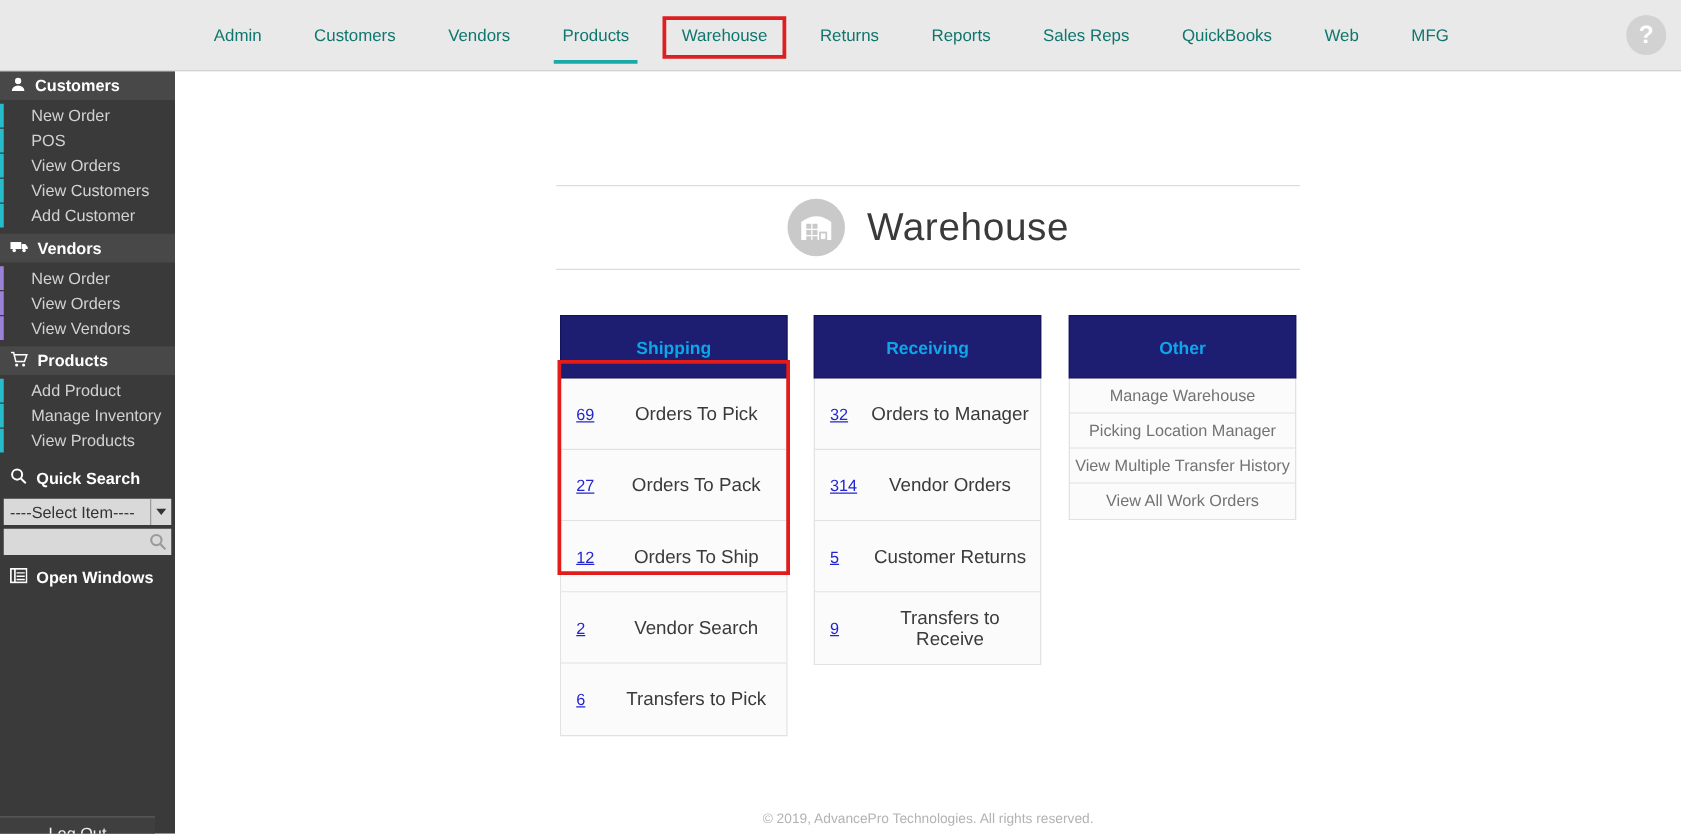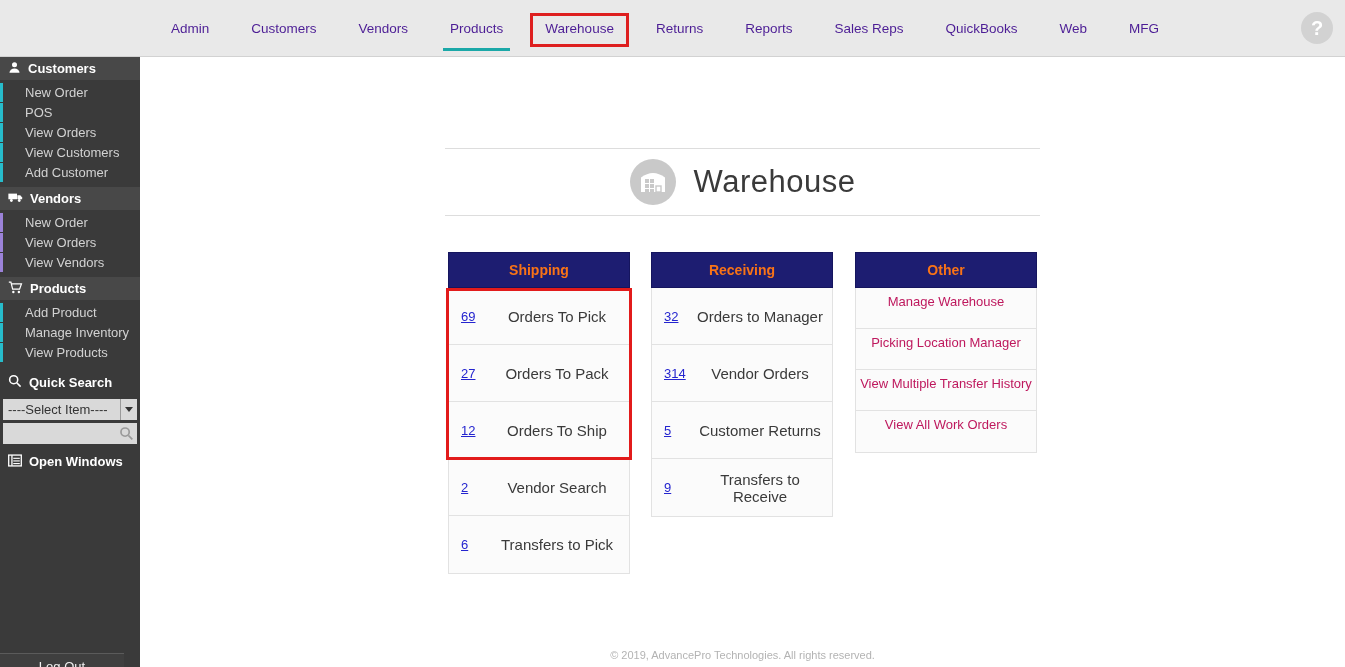--- a/index.html
+++ b/index.html
@@ -19,21 +19,21 @@
     background:#3f3f3f; display:flex; flex-direction:column;
     align-items:flex-end; justify-content:center; padding-right:9px;
   }
   .brand-line { font-size:21px; font-weight:bold; color:#fff; letter-spacing:.3px; }
   .brand-line .pro { background:#f78f1e; border-radius:4px; padding:0 4px; margin-left:1px; color:#fff; }
   .workspace { font-size:11px; color:#dcdcdc; margin-top:1px; }
 
   .nav { position:absolute; left:150px; top:0; height:57px; display:flex; }
   .nav-item {
     position:relative; display:flex; align-items:center;
-    padding:12px 21px; font-size:13.5px; color:#4c1d95; cursor:pointer; white-space:nowrap;
+    padding:12px 21px; font-size:13.5px; color:#0f766e; cursor:pointer; white-space:nowrap;
   }
   .nav-item.active::after {
     content:""; position:absolute; left:14px; right:14px; bottom:6px;
     height:3px; background:#1ba8a8;
   }
   .nav-item.boxed::before {
     content:""; position:absolute; left:6px; right:6px; top:13px; bottom:10px;
     border:3px solid #de1f1f; pointer-events:none;
   }
   .help-btn {
@@ -99,35 +99,35 @@
     width:46px; height:46px; border-radius:50%; background:#c9c9c9;
     display:flex; align-items:center; justify-content:center;
   }
   .page-title { font-size:31px; color:#3a3a3a; letter-spacing:.5px; }
 
   .col { position:absolute; top:195px; width:182px; }
   .col-shipping { left:308px; }
   .col-receiving { left:511px; }
   .col-other { left:715px; }
   .col-header {
-    height:36px; background:#1d1d71; border:1px solid #15155e;
-    color:#f97316; font-weight:bold; font-size:14px;
+    height:51px; background:#1d1d71; border:1px solid #15155e;
+    color:#0ea5e9; font-weight:bold; font-size:14px;
     display:flex; align-items:center; justify-content:center;
   }
   .rows { border:1px solid #e2e2e2; border-top:none; background:#fbfbfb; }
   .row { height:57px; display:flex; align-items:center; border-bottom:1px solid #e2e2e2; background:#fbfbfb; }
   .row:last-child { border-bottom:none; }
   .row .num {
     width:30px; margin-left:12px; font-size:13px; color:#2424cf;
     text-decoration:underline; cursor:pointer;
   }
   .row .lbl { flex:1; text-align:center; font-size:15px; color:#3a3a3a; padding-right:6px; }
   .orow {
-    height:41px; line-height:27px; text-align:center; font-size:13px;
-    color:#be185d; border-bottom:1px solid #e2e2e2; background:#fbfbfb; cursor:pointer;
+    height:28px; line-height:27px; text-align:center; font-size:13px;
+    color:#737373; border-bottom:1px solid #e2e2e2; background:#fbfbfb; cursor:pointer;
   }
   .orow:last-child { border-bottom:none; }
   .shipping-redbox {
     position:absolute; left:-2px; right:-2px; top:36px; height:172px;
     border:3px solid #e21b1b; pointer-events:none; z-index:3;
   }
   .footer {
     position:absolute; left:0; right:0; bottom:6px; text-align:center;
     font-size:11px; color:#b3b3b3;
   }

